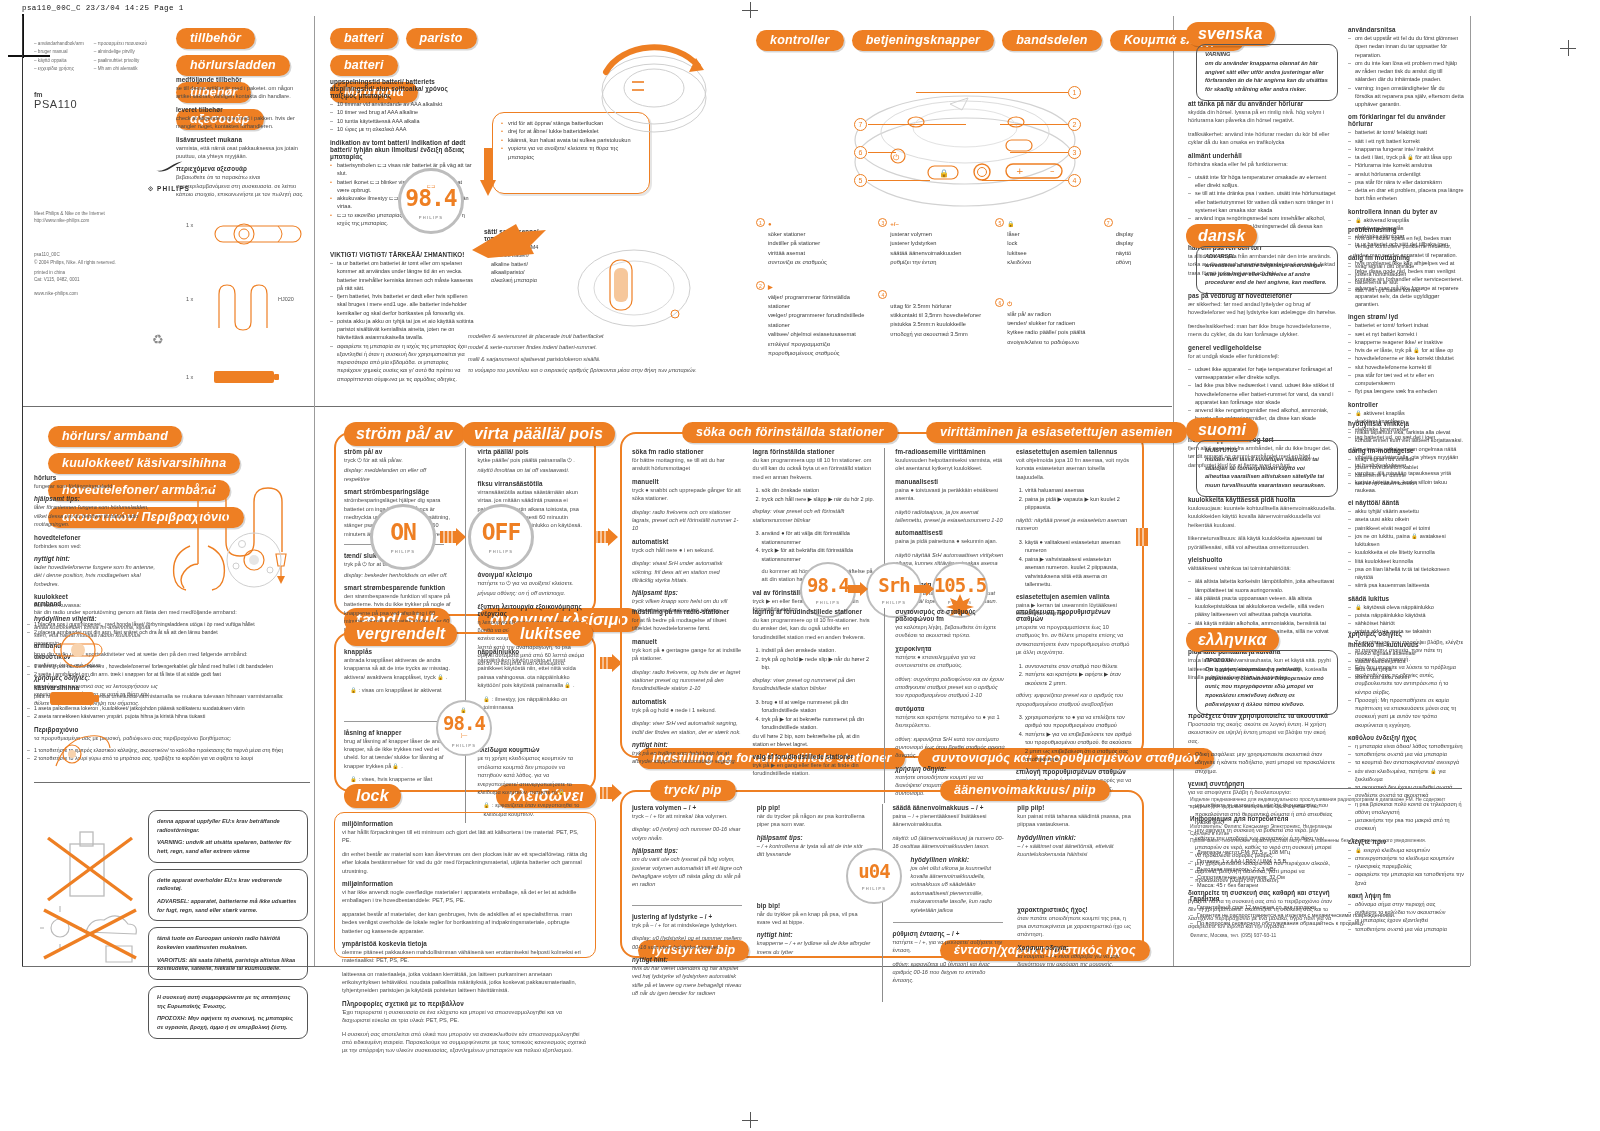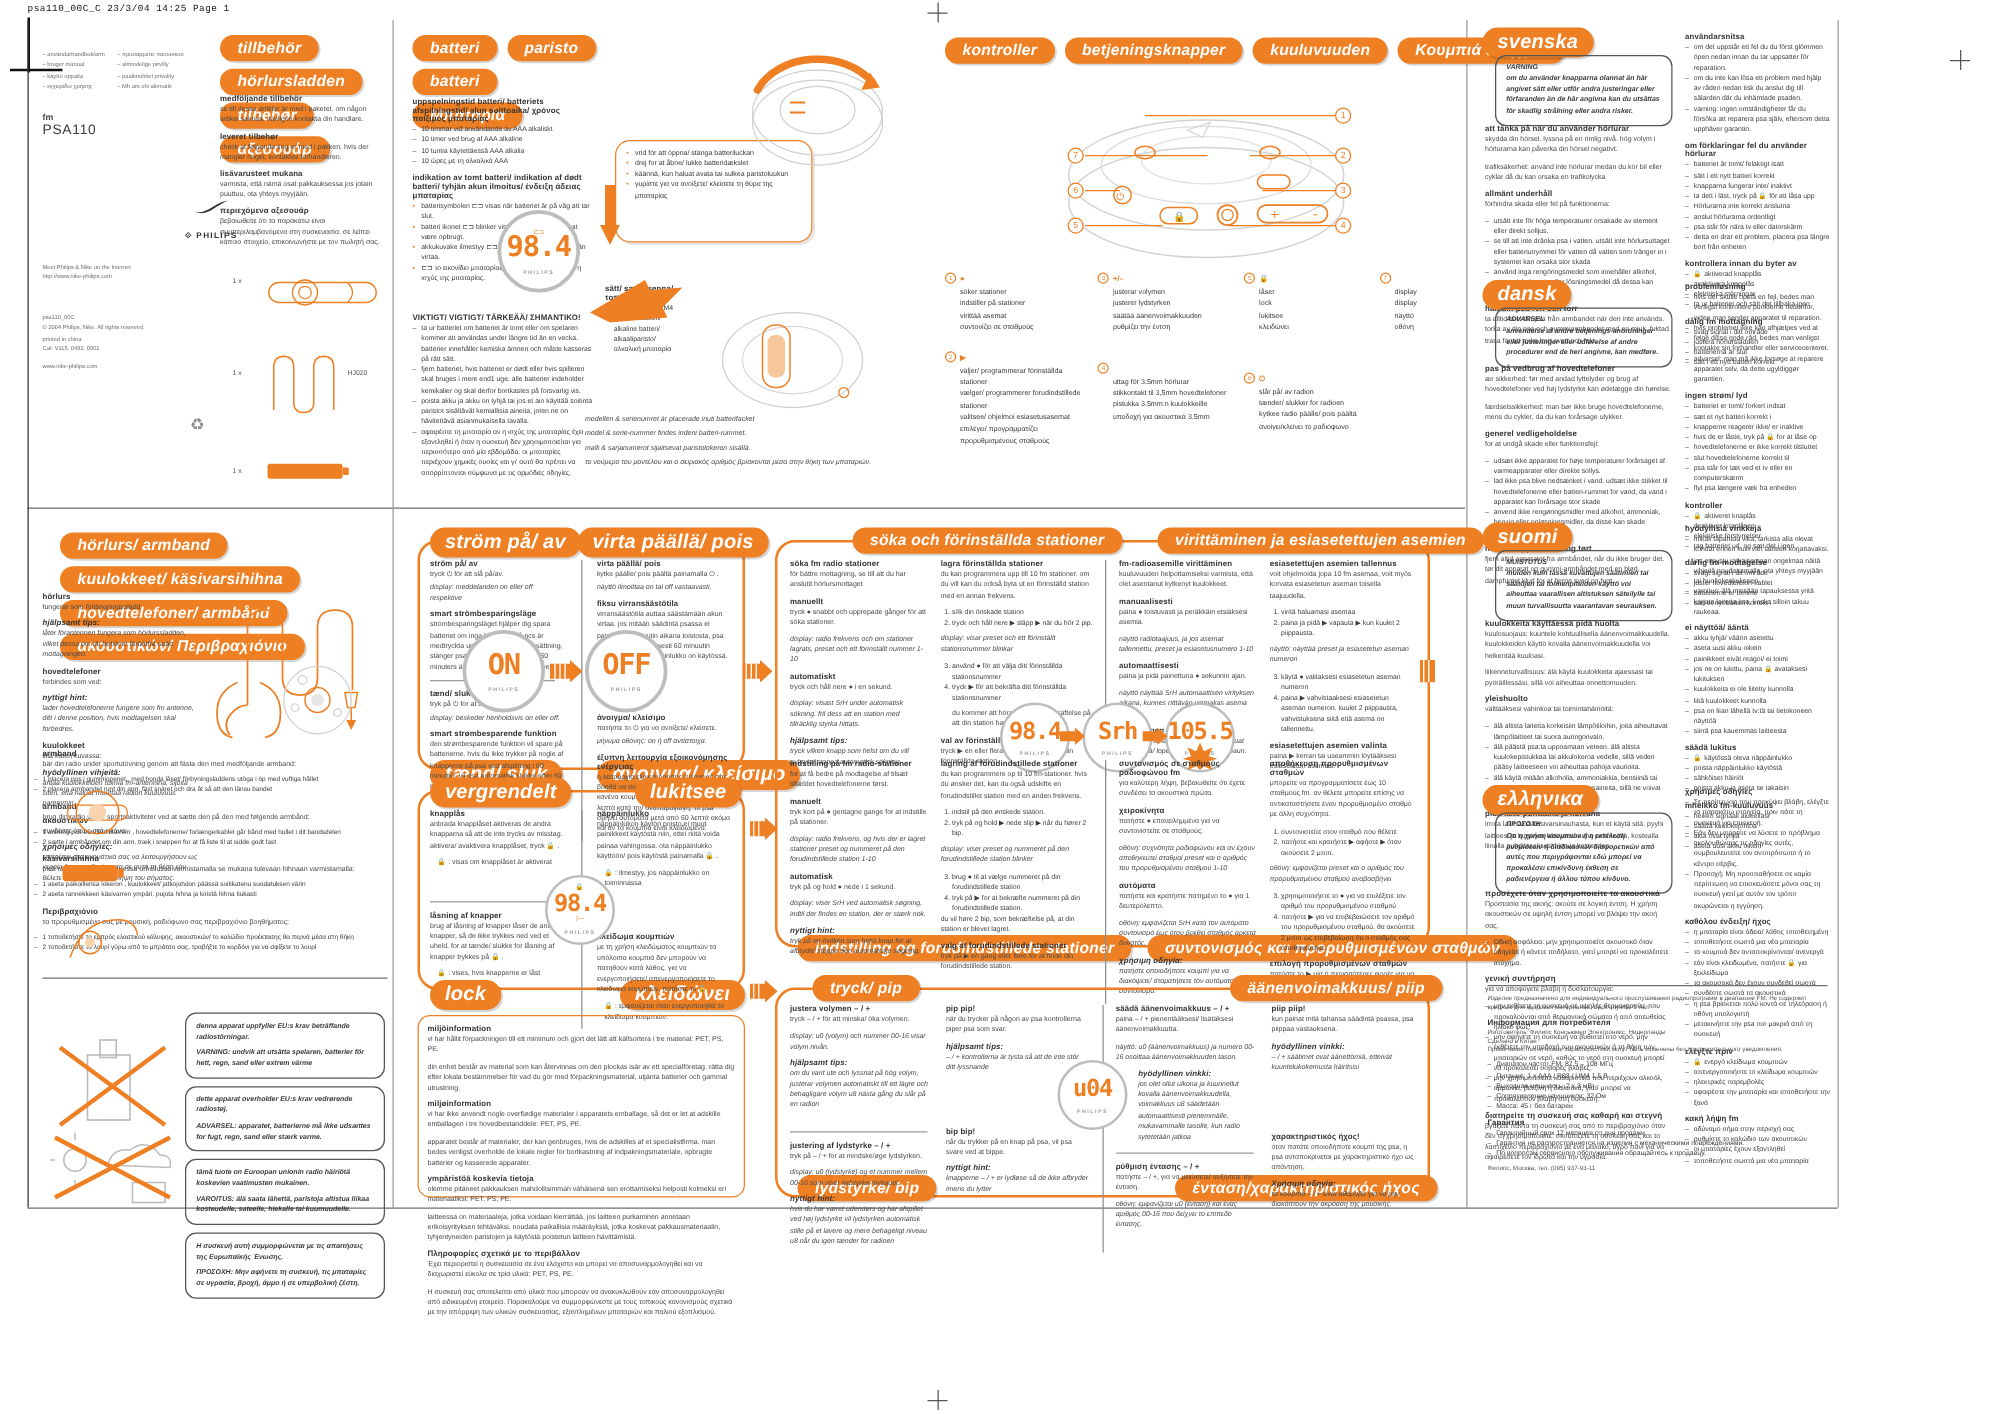--- a/index.html
+++ b/index.html
@@ -260,21 +260,21 @@
   <div style="position:absolute;left:468px;top:332px;width:230px;">
     <div class="t i" style="margin-bottom:3px;">modellen &amp; serienumret är placerade inuti batterifacket</div>
     <div class="t i" style="margin-bottom:3px;">model &amp; serie-nummer findes indeni batteri-rummet.</div>
     <div class="t i" style="margin-bottom:3px;">malli &amp; sarjanumerot sijaitsevat paristolokeron sisällä.</div>
     <div class="t i" style="margin-bottom:3px;">το νούμερο του μοντέλου και ο σειριακός αριθμός βρίσκονται μέσα στην θήκη των μπαταριών.</div>
   </div>
 
   <div style="position:absolute;left:756px;top:30px;display:flex;gap:8px;align-items:center;">
     <span class="pill">kontroller</span>
     <span class="pill">betjeningsknapper</span>
-    <span class="pill">kuuluvuuden</span>
+    <span class="pill">bandsdelen</span>
     <span class="pill">Κουμπιά ελέγχου</span>
   </div>
 
   <svg style="position:absolute;left:830px;top:76px;" width="270" height="140" viewBox="0 0 270 140">
     <ellipse cx="135" cy="86" rx="110" ry="44" fill="none" stroke="#d2d2d2" stroke-width="1.2"></ellipse>
     <ellipse cx="135" cy="64" rx="110" ry="44" fill="none" stroke="#d2d2d2" stroke-width="1.2"></ellipse>
     <ellipse cx="135" cy="56" rx="84" ry="31" fill="none" stroke="#dcdcdc" stroke-width="1"></ellipse>
     <ellipse cx="135" cy="52" rx="52" ry="19" fill="none" stroke="#e2e2e2" stroke-width="1"></ellipse>
 
     <ellipse cx="86" cy="46" rx="8" ry="5" fill="none" stroke="#ee7f23" stroke-width="1.2"></ellipse>
@@ -806,21 +806,21 @@
     <g stroke="#fff" stroke-width="1">
         <line x1="3" y1="3" x2="3" y2="15"></line>
         <line x1="7" y1="3" x2="7" y2="15"></line>
       </g>
   </svg>
 
   <div class="panel" style="left:620px;top:790px;width:524px;height:168px;"></div>
   <div style="position:absolute;left:650px;top:780px;">
     <span class="pill">tryck/ pip</span>
   </div>
-  <div style="position:absolute;left:984px;top:780px;text-decoration:underline;">
+  <div style="position:absolute;left:940px;top:780px;text-decoration:underline;">
     <span class="pill">äänenvoimakkuus/ piip</span>
   </div>
   <div style="position:absolute;left:638px;top:940px;">
     <span class="pill">lydstyrke/ bip</span>
   </div>
   <div style="position:absolute;left:940px;top:940px;">
     <span class="pill">ένταση/χαρακτηριστικός ήχος</span>
   </div>
 
   <div style="position:absolute;left:632px;top:804px;width:500px;display:flex;gap:10px;">

